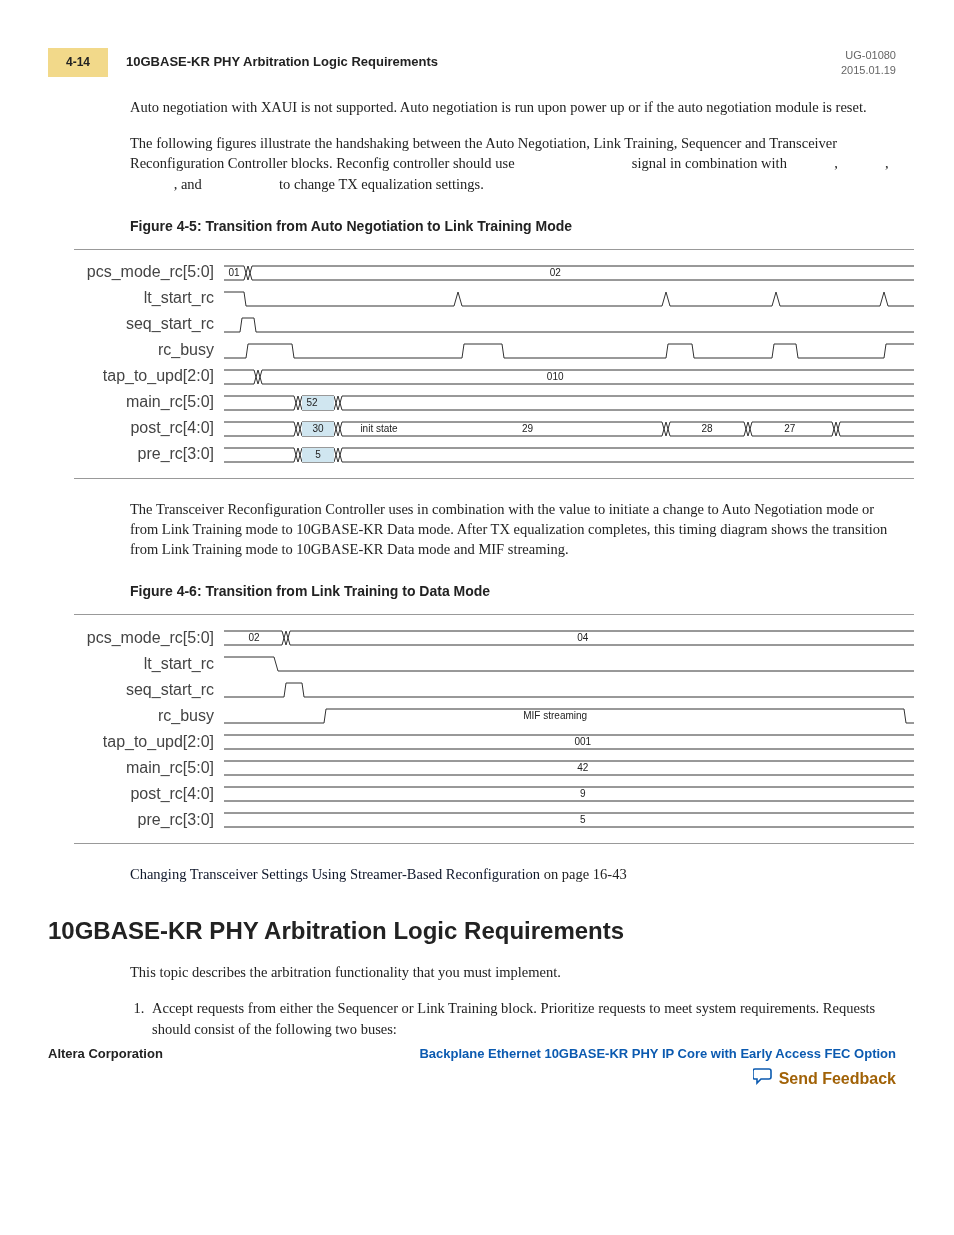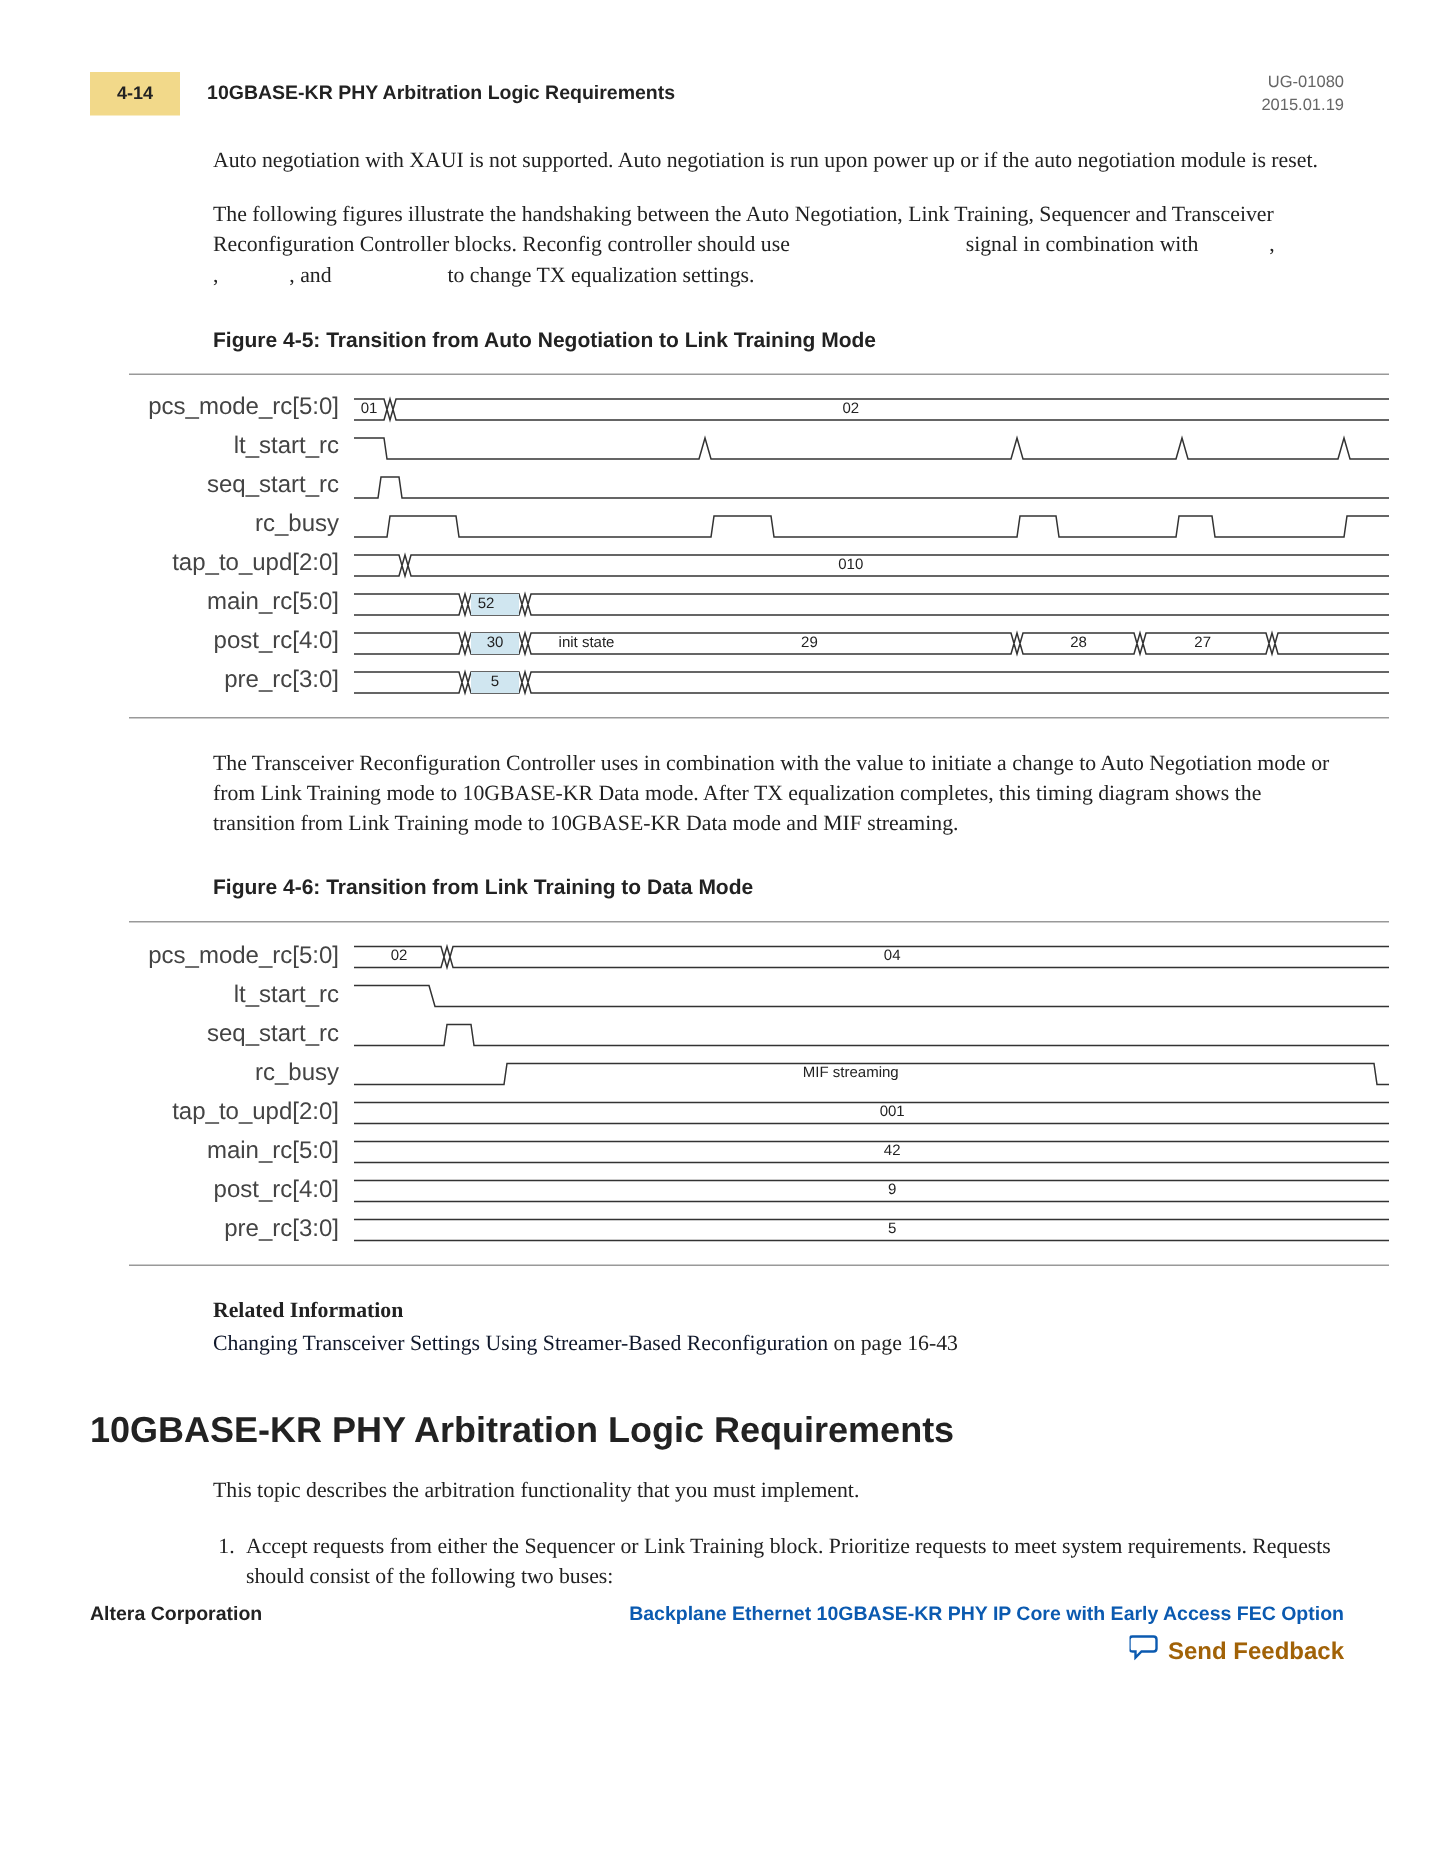--- a/index.html
+++ b/index.html
@@ -1,17 +1,17 @@
 <!DOCTYPE html>
 <html><head>
 <meta charset="utf-8">
 <style>
 *{box-sizing:border-box;margin:0;padding:0}
 body{font-family:Georgia,'Times New Roman',serif;font-size:14.5px;color:#222;background:#fff;width:954px;margin:0 auto;padding:0;line-height:1.4}
-.page{padding:48px 58px 30px 60px;position:relative}
+.page{padding:48px 58px 30px 48px;position:relative}
 .hdr{display:flex;justify-content:space-between;align-items:flex-start;margin-bottom:18px}
 .hdr-left{display:flex;align-items:center;gap:18px}
 .pgno-box{background:#f2d98a;padding:6px 18px;font-family:Arial,sans-serif;font-weight:bold;font-size:12px}
 .sect-title{font-family:Arial,sans-serif;font-weight:bold;font-size:13px}
 .hdr-right{text-align:right;font-family:Arial,sans-serif;font-size:11px;color:#666;line-height:1.4}
 .body-indent{margin-left:82px;margin-right:0}
 .para{margin-bottom:16px}
 .fig-caption{font-family:Arial,sans-serif;font-weight:bold;font-size:14px;margin:23px 0 12px 82px}
 .h1{font-family:Arial,sans-serif;font-weight:bold;font-size:24px;margin:30px 0 14px 0}
 .related{font-weight:bold;margin-bottom:2px}
@@ -242,21 +242,20 @@
             <path d="M0 4 H690 M0 18 H690" stroke="#333" fill="none"></path>
           </svg>
         <div class="val" style="left:52%;top:4px">5</div>
       </div>
     </div>
 
     <div class="diagram-bot"></div>
   </div>
 
   <div class="body-indent">
-    <p class="related">Related Information</p>
     <p class="para">
       <a class="link">Changing Transceiver Settings Using Streamer-Based Reconfiguration</a><span> on page 16-43</span>
     </p>
   </div>
 
   <h1 class="h1">10GBASE-KR PHY Arbitration Logic Requirements</h1>
 
   <div class="body-indent">
     <p class="para">This topic describes the arbitration functionality that you must implement.</p>
     <ol>

